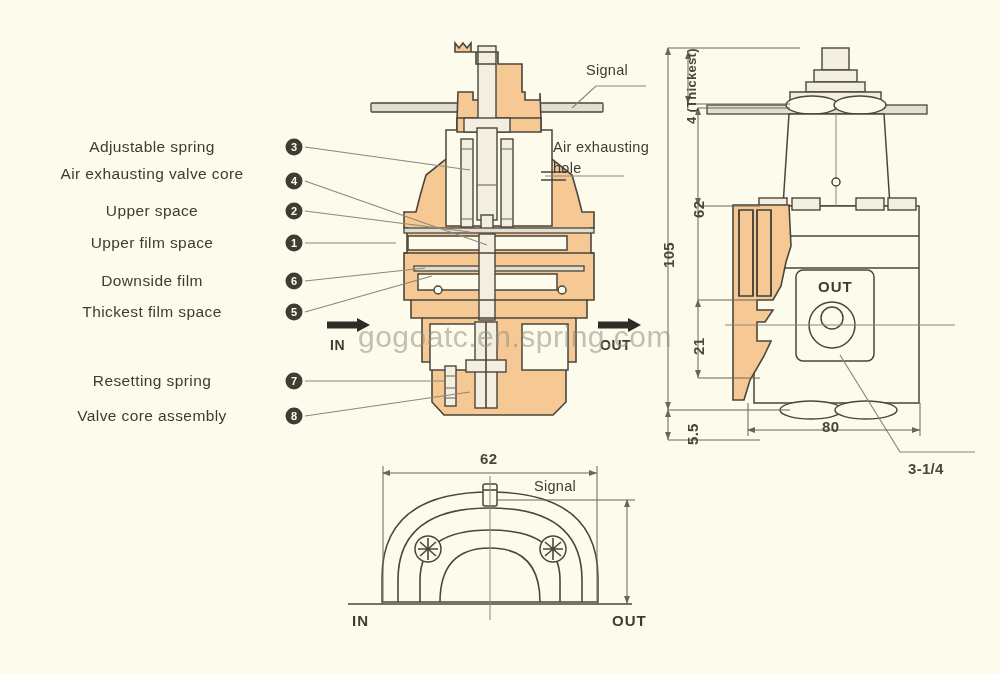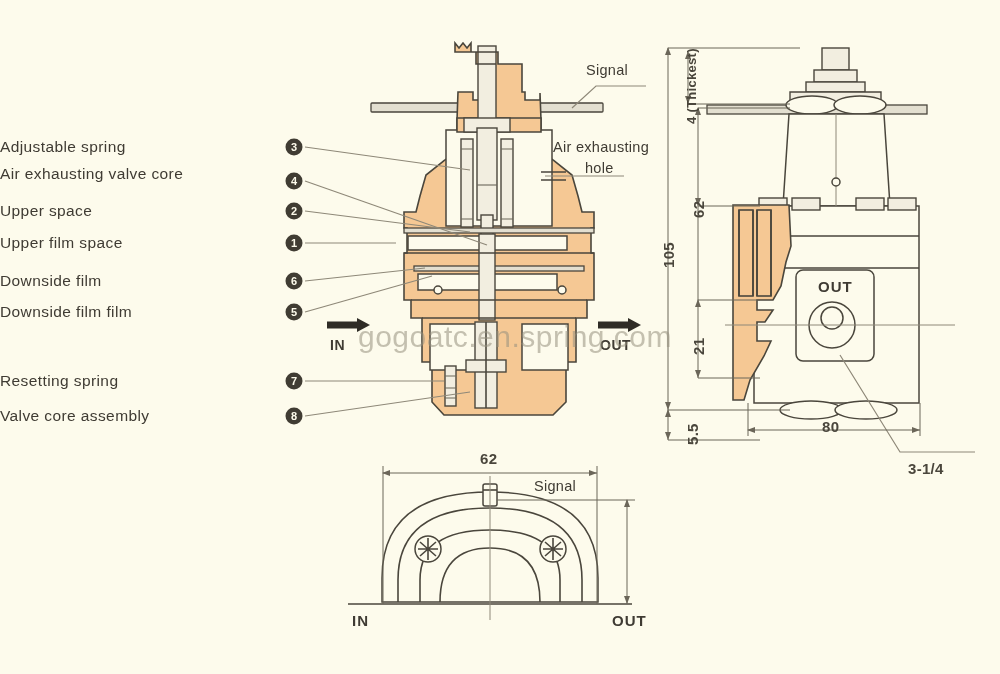--- a/index.html
+++ b/index.html
@@ -12,23 +12,24 @@
     position:relative;
   }
   #root{position:absolute;left:0;top:0;width:1000px;height:674px;}
   svg.layer{position:absolute;left:0;top:0;width:1000px;height:674px;}
   .callout-label{
     position:absolute;
     font-size:15.5px;
     letter-spacing:0.4px;
     color:#3f3b33;
     white-space:nowrap;
-    text-align:left;
+    text-align:center;
     transform:translateY(-50%);
     font-family:"Liberation Sans", sans-serif;
+    padding-left:17px;
   }
   .bullet{
     position:absolute;
     width:17px;height:17px;
     border-radius:50%;
     background:#403c33;
     color:#fdfbec;
     font-size:11px;
     font-weight:bold;
     line-height:17px;
@@ -291,31 +292,31 @@
       <div class="callout-label" style="left: 0px; width: 270px; top: 147px;">Adjustable  spring</div>
       <div class="bullet" style="left: 294px; top: 147px;">3</div>
       <div class="callout-label" style="left: 0px; width: 270px; top: 174px;">Air  exhausting  valve  core</div>
       <div class="bullet" style="left: 294px; top: 181px;">4</div>
       <div class="callout-label" style="left: 0px; width: 270px; top: 211px;">Upper space</div>
       <div class="bullet" style="left: 294px; top: 211px;">2</div>
       <div class="callout-label" style="left: 0px; width: 270px; top: 243px;">Upper film space</div>
       <div class="bullet" style="left: 294px; top: 243px;">1</div>
       <div class="callout-label" style="left: 0px; width: 270px; top: 281px;">Downside film</div>
       <div class="bullet" style="left: 294px; top: 281px;">6</div>
-      <div class="callout-label" style="left: 0px; width: 270px; top: 312px;">Downside film film</div>
+      <div class="callout-label" style="left: 0px; width: 270px; top: 312px;">Thickest film space</div>
       <div class="bullet" style="left: 294px; top: 312px;">5</div>
       <div class="callout-label" style="left: 0px; width: 270px; top: 381px;">Resetting spring</div>
       <div class="bullet" style="left: 294px; top: 381px;">7</div>
       <div class="callout-label" style="left: 0px; width: 270px; top: 416px;">Valve core assembly</div>
       <div class="bullet" style="left: 294px; top: 416px;">8</div>
     </div>
 
   <div class="note-text" style="left:586px;top:62px;">Signal</div>
   <div class="note-text" style="left:553px;top:139px;">Air exhausting</div>
-  <div class="note-text" style="left:553px;top:160px;margin-left:32px;">hole</div>
+  <div class="note-text" style="left:553px;top:160px;">hole</div>
 
   <div class="flow-label" style="left:330px;top:337px;">IN</div>
   <div class="flow-label" style="left:600px;top:337px;">OUT</div>
 
   <div class="watermark" style="left:358px;top:320px;">gogoatc.en.spring.com</div>
 
   <div class="dim-text vert" style="left:660px;top:268px;">105</div>
   <div class="dim-text vert" style="left:690px;top:218px;">62</div>
   <div class="dim-text vert" style="left:690px;top:355px;">21</div>
   <div class="dim-text vert" style="left:684px;top:445px;">5.5</div>

